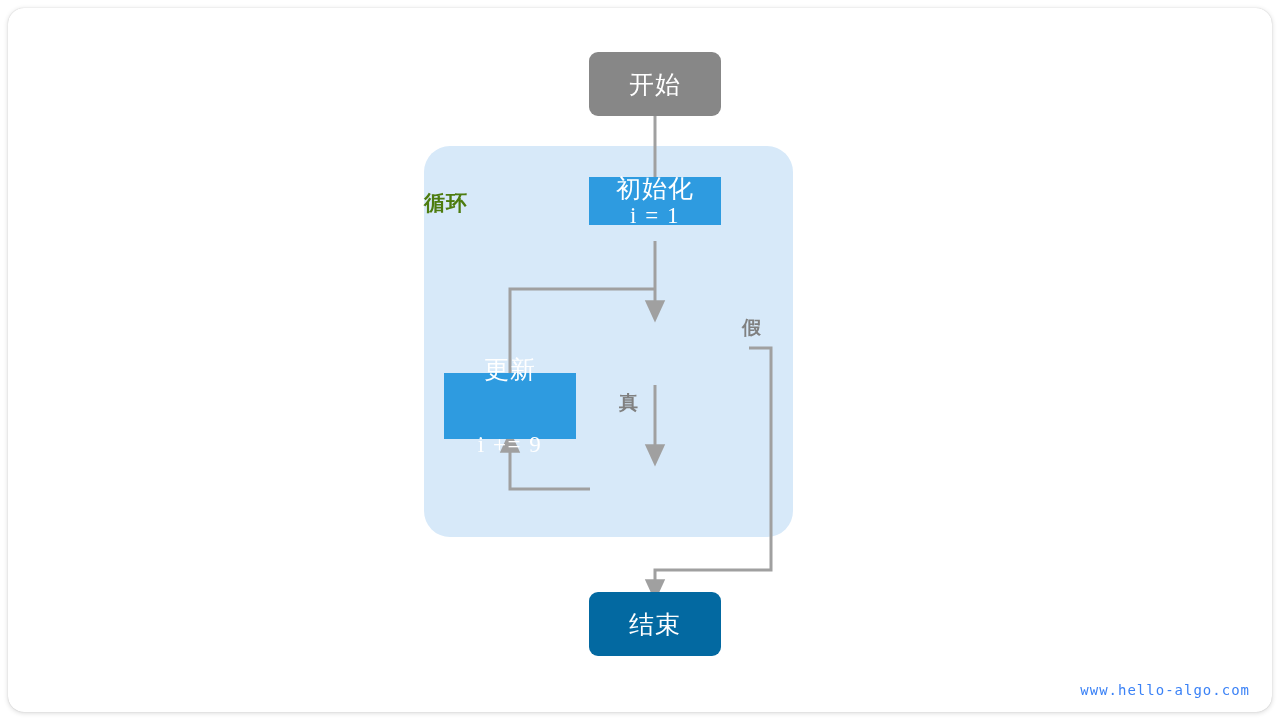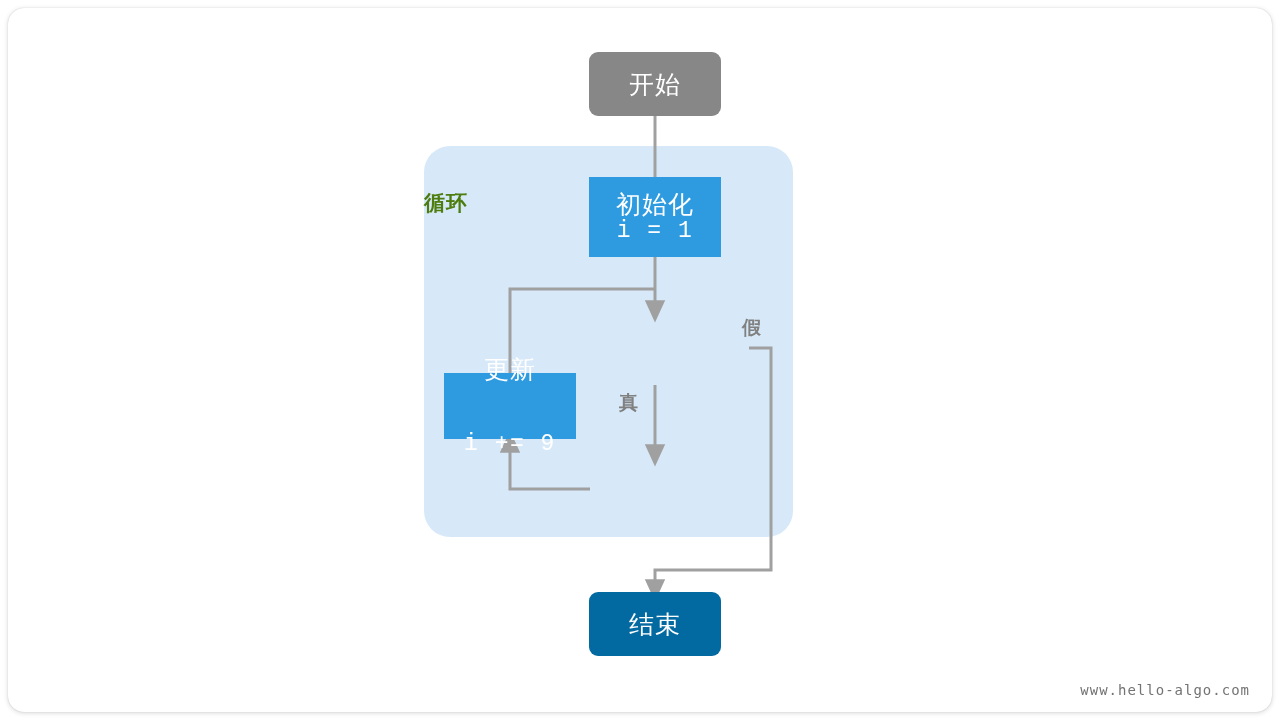--- a/index.html
+++ b/index.html
@@ -48,21 +48,21 @@
     text-align: center;
     line-height: 1.12;
     box-sizing: border-box;
   }
   .node .cn {
     font-family: "Liberation Sans", sans-serif;
     font-size: 25px;
     letter-spacing: 1px;
   }
   .node .code {
-    font-family: Liberation Mono, monospace;
+    font-family: Liberation Serif, serif;
     font-size: 23px;
     letter-spacing: 1.5px;
     margin-top: 1px;
     text-align: right;
   }
   .terminal {
     border-radius: 9px;
   }
   .loop-box {
     position: absolute;
@@ -99,21 +99,21 @@
     font-family: "DejaVu Sans Mono", monospace;
     font-size: 24px;
     letter-spacing: 2px;
   }
   .watermark {
     position: absolute;
     right: 30px;
     bottom: 22px;
     font-family: "DejaVu Sans Mono", monospace;
     font-size: 14px;
-    color: #737373;
+    color: #3b82f6;
     letter-spacing: 1px;
   }
 </style>
 </head>
 <body>
 
 <div id="canvas">
 
   <div class="frame"></div>
 
@@ -141,21 +141,21 @@
     <path d="M749,348 L771,348 L771,570 L655,570 L655,590" stroke="#A0A0A0" stroke-width="3" fill="none" marker-end="url(#arrow)"></path>
   </svg>
 
   <div class="edge-label" style="left:619px; top:390px;">真</div>
   <div class="edge-label" style="left:742px; top:315px;">假</div>
 
   <div class="node terminal" style="left:589px; top:52px; width:132px; height:64px; background:#878787;">
     <span class="cn">开始</span>
   </div>
 
-  <div class="node" style="left:589px; top:177px; width:132px; height:80px; background:#2E9BE0;">
+  <div class="node" style="left:589px; top:177px; width:132px; height:48px; background:#2E9BE0;">
     <span class="cn">初始化</span>
     <span class="code">i = 1</span>
   </div>
 
 
   <div class="node" style="left:444px; top:373px; width:132px; height:66px; background:#2E9BE0;gap:48px;">
     <span class="cn">更新</span>
     <span class="code">i += 9</span>
   </div>
 

